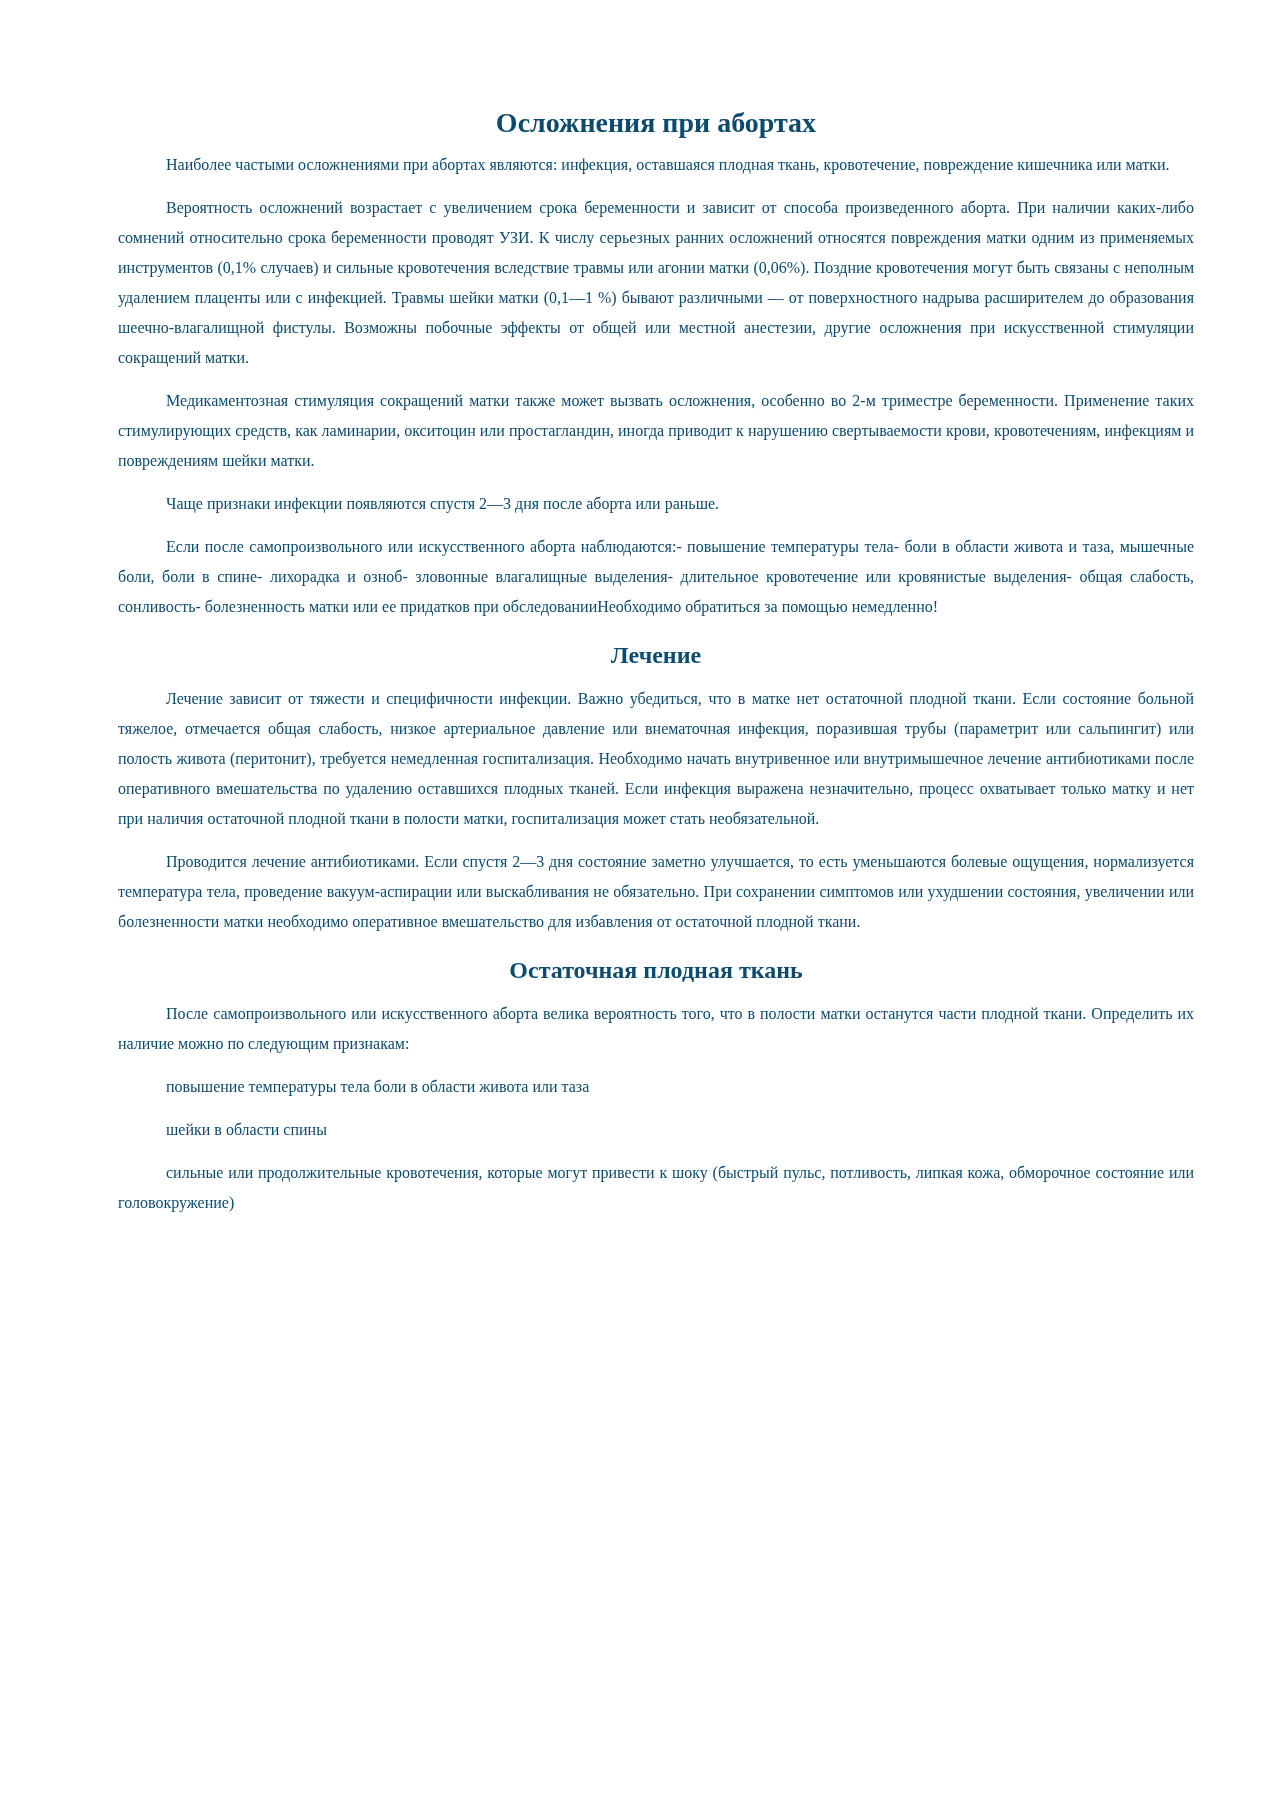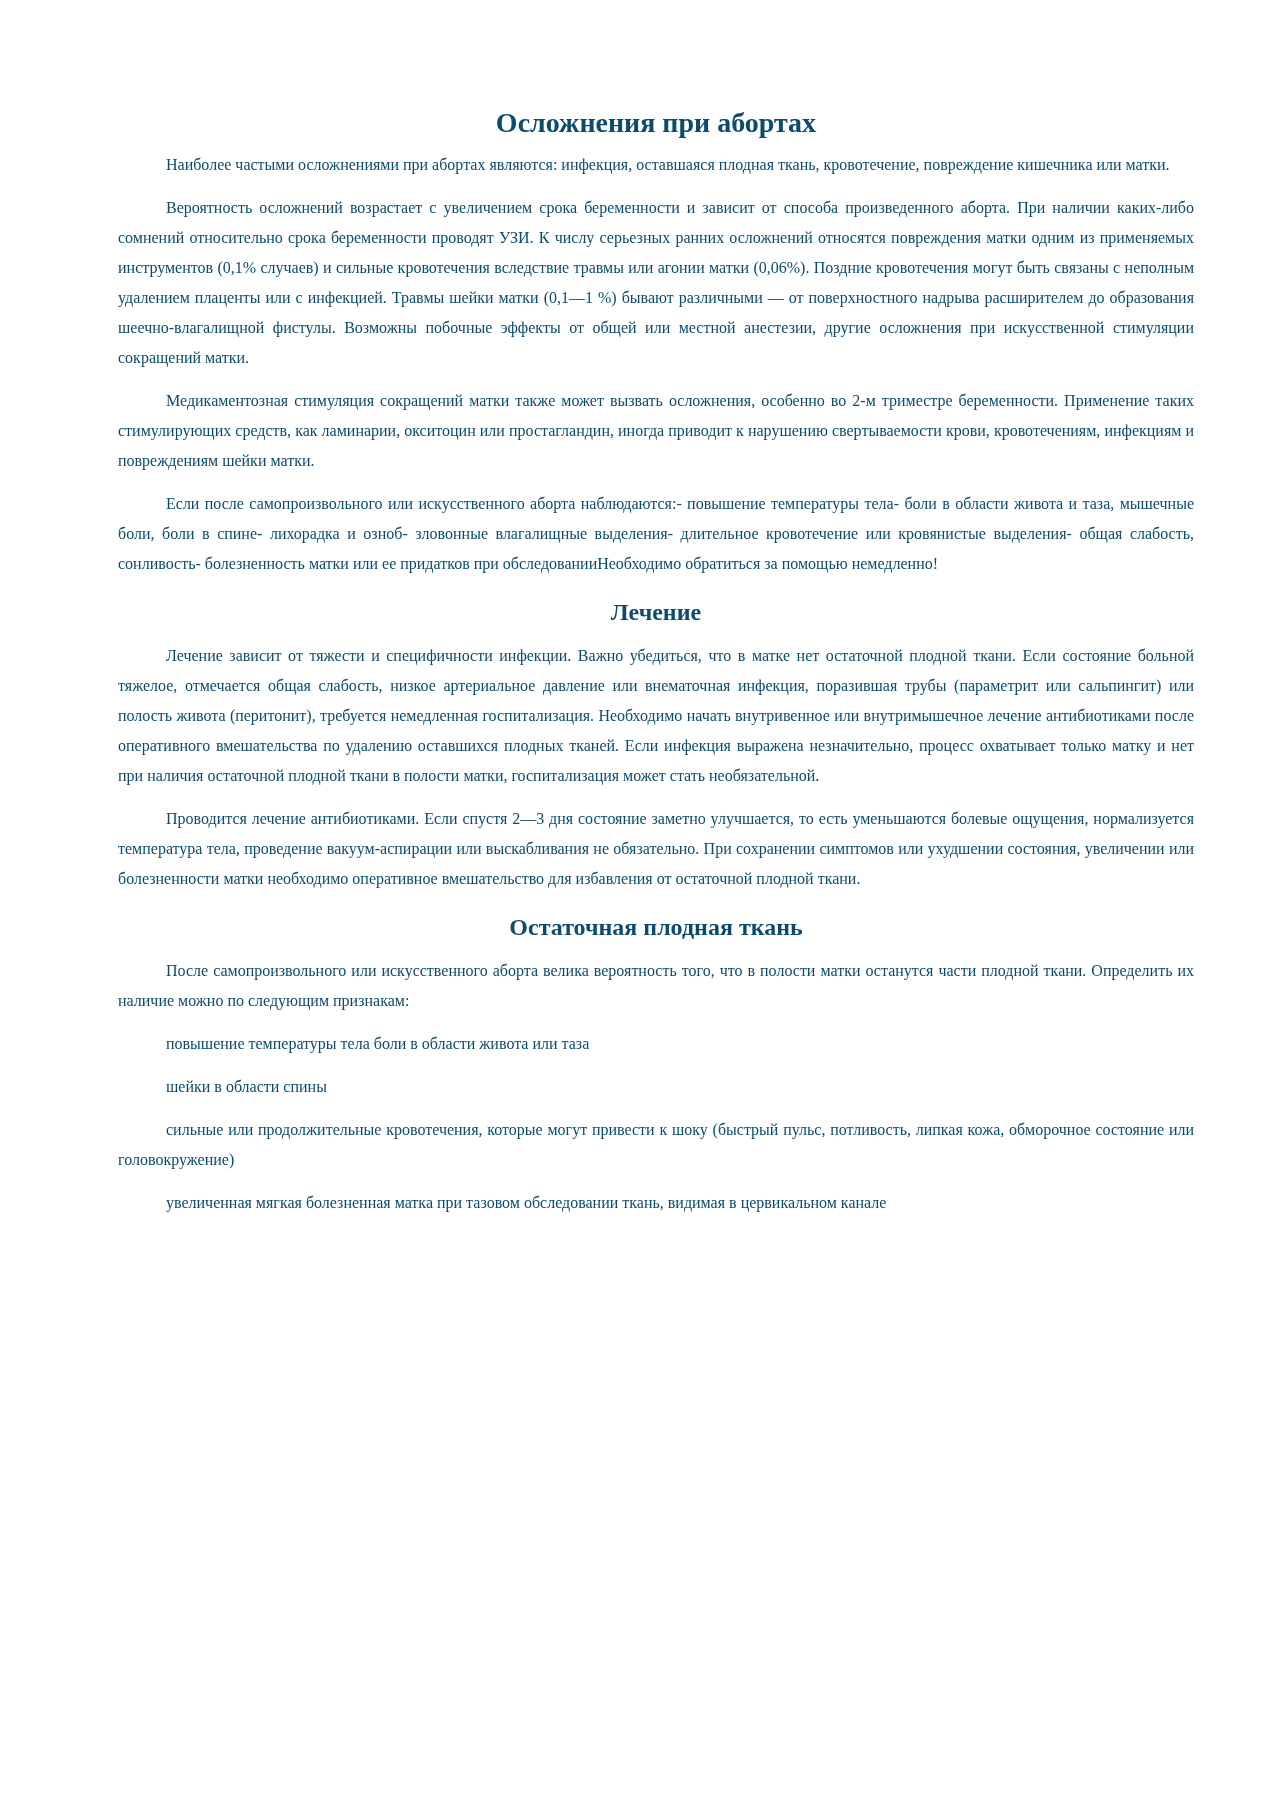--- a/index.html
+++ b/index.html
@@ -45,28 +45,28 @@
 
 <div class="page">
 
   <h1 class="doc-title">Осложнения при абортах</h1>
 
   <p class="para">Наиболее частыми осложнениями при абортах являются: инфекция, оставшаяся плодная ткань, кровотечение, повреждение кишечника или матки.</p>
   <p class="para">Вероятность осложнений возрастает с увеличением срока беременности и зависит от способа произведенного аборта. При наличии каких-либо сомнений относительно срока беременности проводят УЗИ. К числу серьезных ранних осложнений относятся повреждения матки одним из применяемых инструментов (0,1% случаев) и сильные кровотечения вследствие травмы или агонии матки (0,06%). Поздние кровотечения могут быть связаны с неполным удалением плаценты или с инфекцией. Травмы шейки матки (0,1—1 %) бывают различными — от поверхностного надрыва расширителем до образования шеечно-влагалищной фистулы. Возможны побочные эффекты от общей или местной анестезии, другие осложнения при искусственной стимуляции сокращений матки.</p>
   <p class="para">Медикаментозная стимуляция сокращений матки также может вызвать осложнения, особенно во 2-м триместре беременности. Применение таких стимулирующих средств, как ламинарии, окситоцин или простагландин, иногда приводит к нарушению свертываемости крови, кровотечениям, инфекциям и повреждениям шейки матки.</p>
 
 
+  <p class="para">Чаще признаки инфекции появляются спустя 2—3 дня после аборта или раньше.</p>
   <p class="para">Если после самопроизвольного или искусственного аборта наблюдаются:- повышение температуры тела- боли в области живота и таза, мышечные боли, боли в спине- лихорадка и озноб- зловонные влагалищные выделения- длительное кровотечение или кровянистые выделения- общая слабость, сонливость- болезненность матки или ее придатков при обследованииНеобходимо обратиться за помощью немедленно!</p>
 
   <h2 class="sec-heading">Лечение</h2>
 
   <p class="para">Лечение зависит от тяжести и специфичности инфекции. Важно убедиться, что в матке нет остаточной плодной ткани. Если состояние больной тяжелое, отмечается общая слабость, низкое артериальное давление или внематочная инфекция, поразившая трубы (параметрит или сальпингит) или полость живота (перитонит), требуется немедленная госпитализация. Необходимо начать внутривенное или внутримышечное лечение антибиотиками после оперативного вмешательства по удалению оставшихся плодных тканей. Если инфекция выражена незначительно, процесс охватывает только матку и нет при наличия остаточной плодной ткани в полости матки, госпитализация может стать необязательной.</p>
   <p class="para">Проводится лечение антибиотиками. Если спустя 2—3 дня состояние заметно улучшается, то есть уменьшаются болевые ощущения, нормализуется температура тела, проведение вакуум-аспирации или выскабливания не обязательно. При сохранении симптомов или ухудшении состояния, увеличении или болезненности матки необходимо оперативное вмешательство для избавления от остаточной плодной ткани.</p>
 
   <h2 class="sec-heading">Остаточная плодная ткань</h2>
 
   <p class="para">После самопроизвольного или искусственного аборта велика вероятность того, что в полости матки останутся части плодной ткани. Определить их наличие можно по следующим признакам:</p>
   <p class="para">повышение температуры тела боли в области живота или таза</p>
   <p class="para">шейки в области спины</p>
   <p class="para">сильные или продолжительные кровотечения, которые могут привести к шоку (быстрый пульс, потливость, липкая кожа, обморочное состояние или головокружение)</p>
-  <p class="para">увеличенная мягкая болезненная матка при тазовом обследовании ткань, видимая в цервикальном канале</p>
 
 </div>
 
 </body></html>

